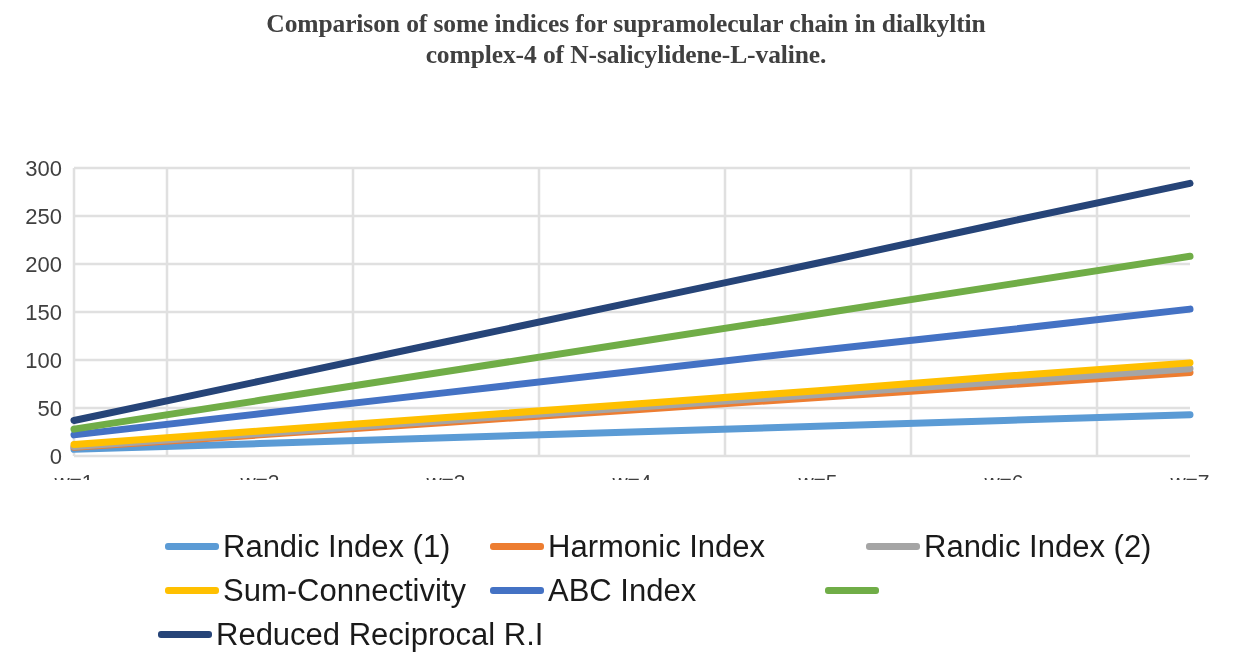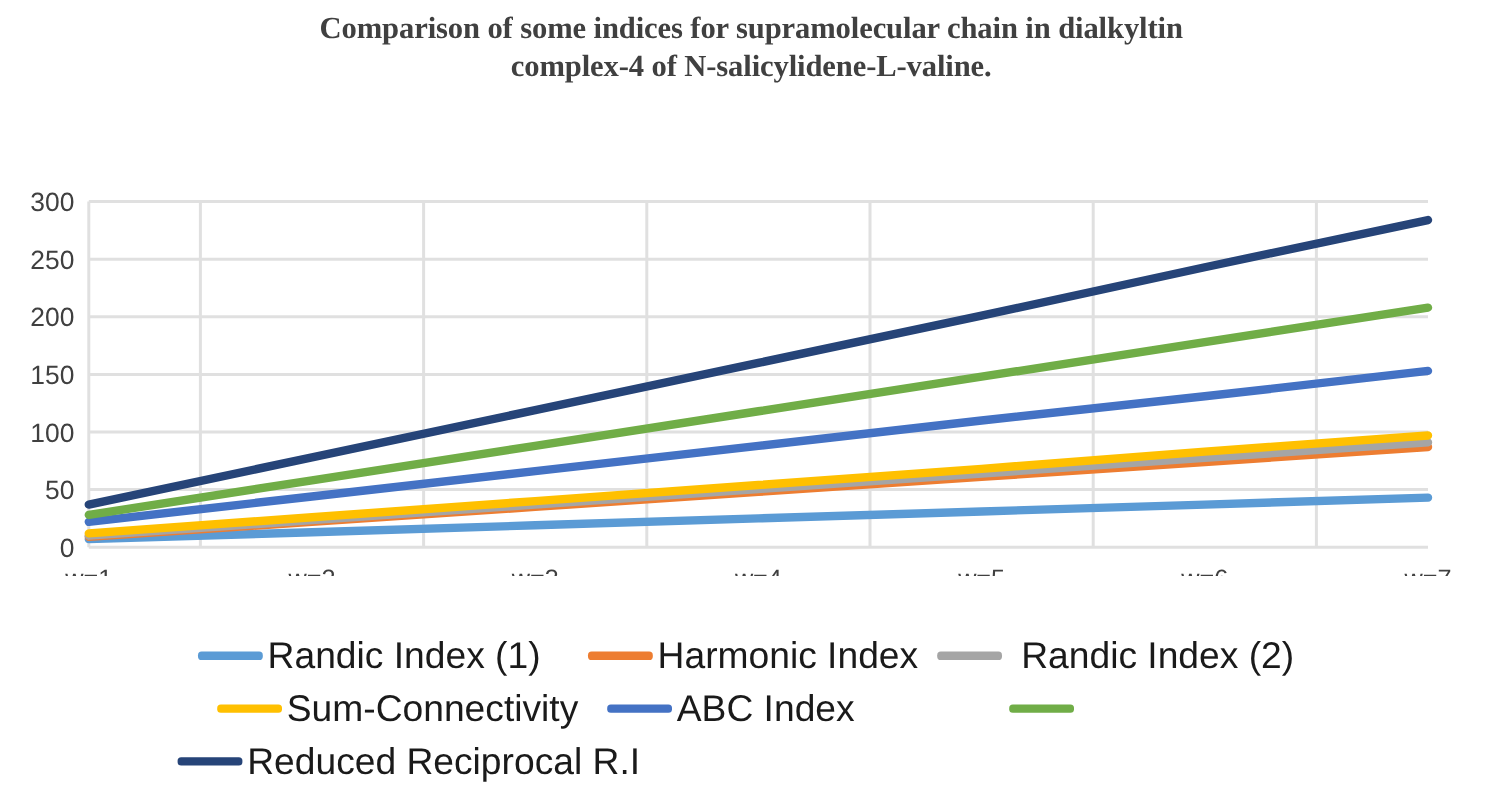--- a/index.html
+++ b/index.html
@@ -146,39 +146,39 @@
   <div id="legend">
       <div class="legend-row" style="position: relative;">
         <div class="legend-item" style="position: absolute; left: 165px; top: 0px; height: 44px;">
           <span class="legend-swatch" style="background: rgb(91, 155, 213);"></span>
           <span class="legend-label">Randic Index (1)</span>
         </div>
         <div class="legend-item" style="position: absolute; left: 490px; top: 0px; height: 44px;">
           <span class="legend-swatch" style="background: rgb(237, 125, 49);"></span>
           <span class="legend-label">Harmonic Index</span>
         </div>
-        <div class="legend-item" style="position: absolute; left: 781px; top: 0px; height: 44px; gap: 12px;">
+        <div class="legend-item" style="position: absolute; left: 866px; top: 0px; height: 44px;">
           <span class="legend-swatch" style="background: rgb(165, 165, 165);"></span>
           <span class="legend-label">Randic Index (2)</span>
         </div>
       </div>
-      <div class="legend-row" style="position: relative; margin-left: 16px;">
+      <div class="legend-row" style="position: relative;">
         <div class="legend-item" style="position: absolute; left: 165px; top: 0px; height: 44px;">
           <span class="legend-swatch" style="background: rgb(255, 192, 0);"></span>
           <span class="legend-label">Sum-Connectivity</span>
         </div>
         <div class="legend-item" style="position: absolute; left: 490px; top: 0px; height: 44px;">
           <span class="legend-swatch" style="background: rgb(68, 114, 196);"></span>
           <span class="legend-label">ABC Index</span>
         </div>
         <div class="legend-item" style="position: absolute; left: 825px; top: 0px; height: 44px;">
           <span class="legend-swatch" style="background: rgb(112, 173, 71);"></span>
         </div>
       </div>
       <div class="legend-row" style="position: relative;">
-        <div class="legend-item" style="position: absolute; left: 148px; top: 0px; height: 44px; align-items: center;">
+        <div class="legend-item" style="position: absolute; left: 158px; top: 0px; height: 44px; align-items: center;">
           <span class="legend-swatch" style="background: rgb(38, 68, 120);"></span>
           <span class="legend-label">Reduced Reciprocal R.I</span>
         </div>
       </div>
     </div>
 
 </div>
 
 </body></html>

